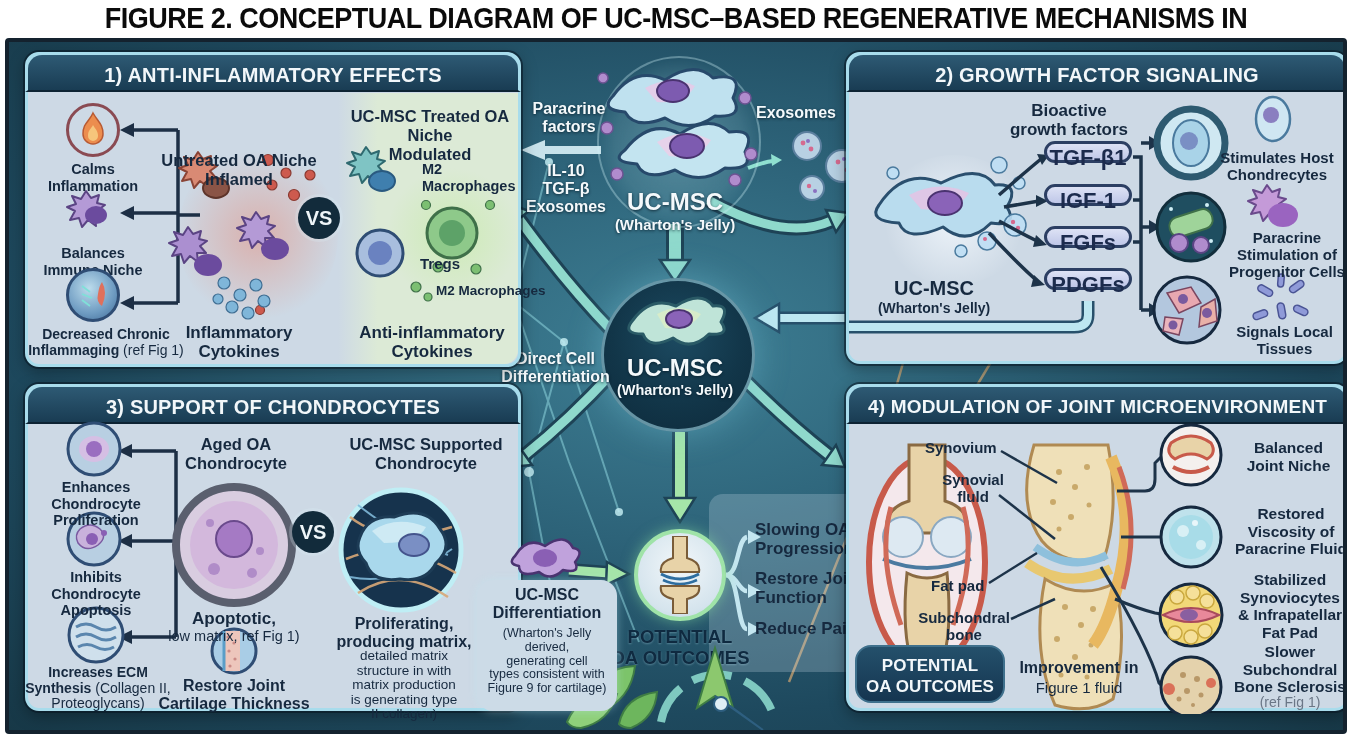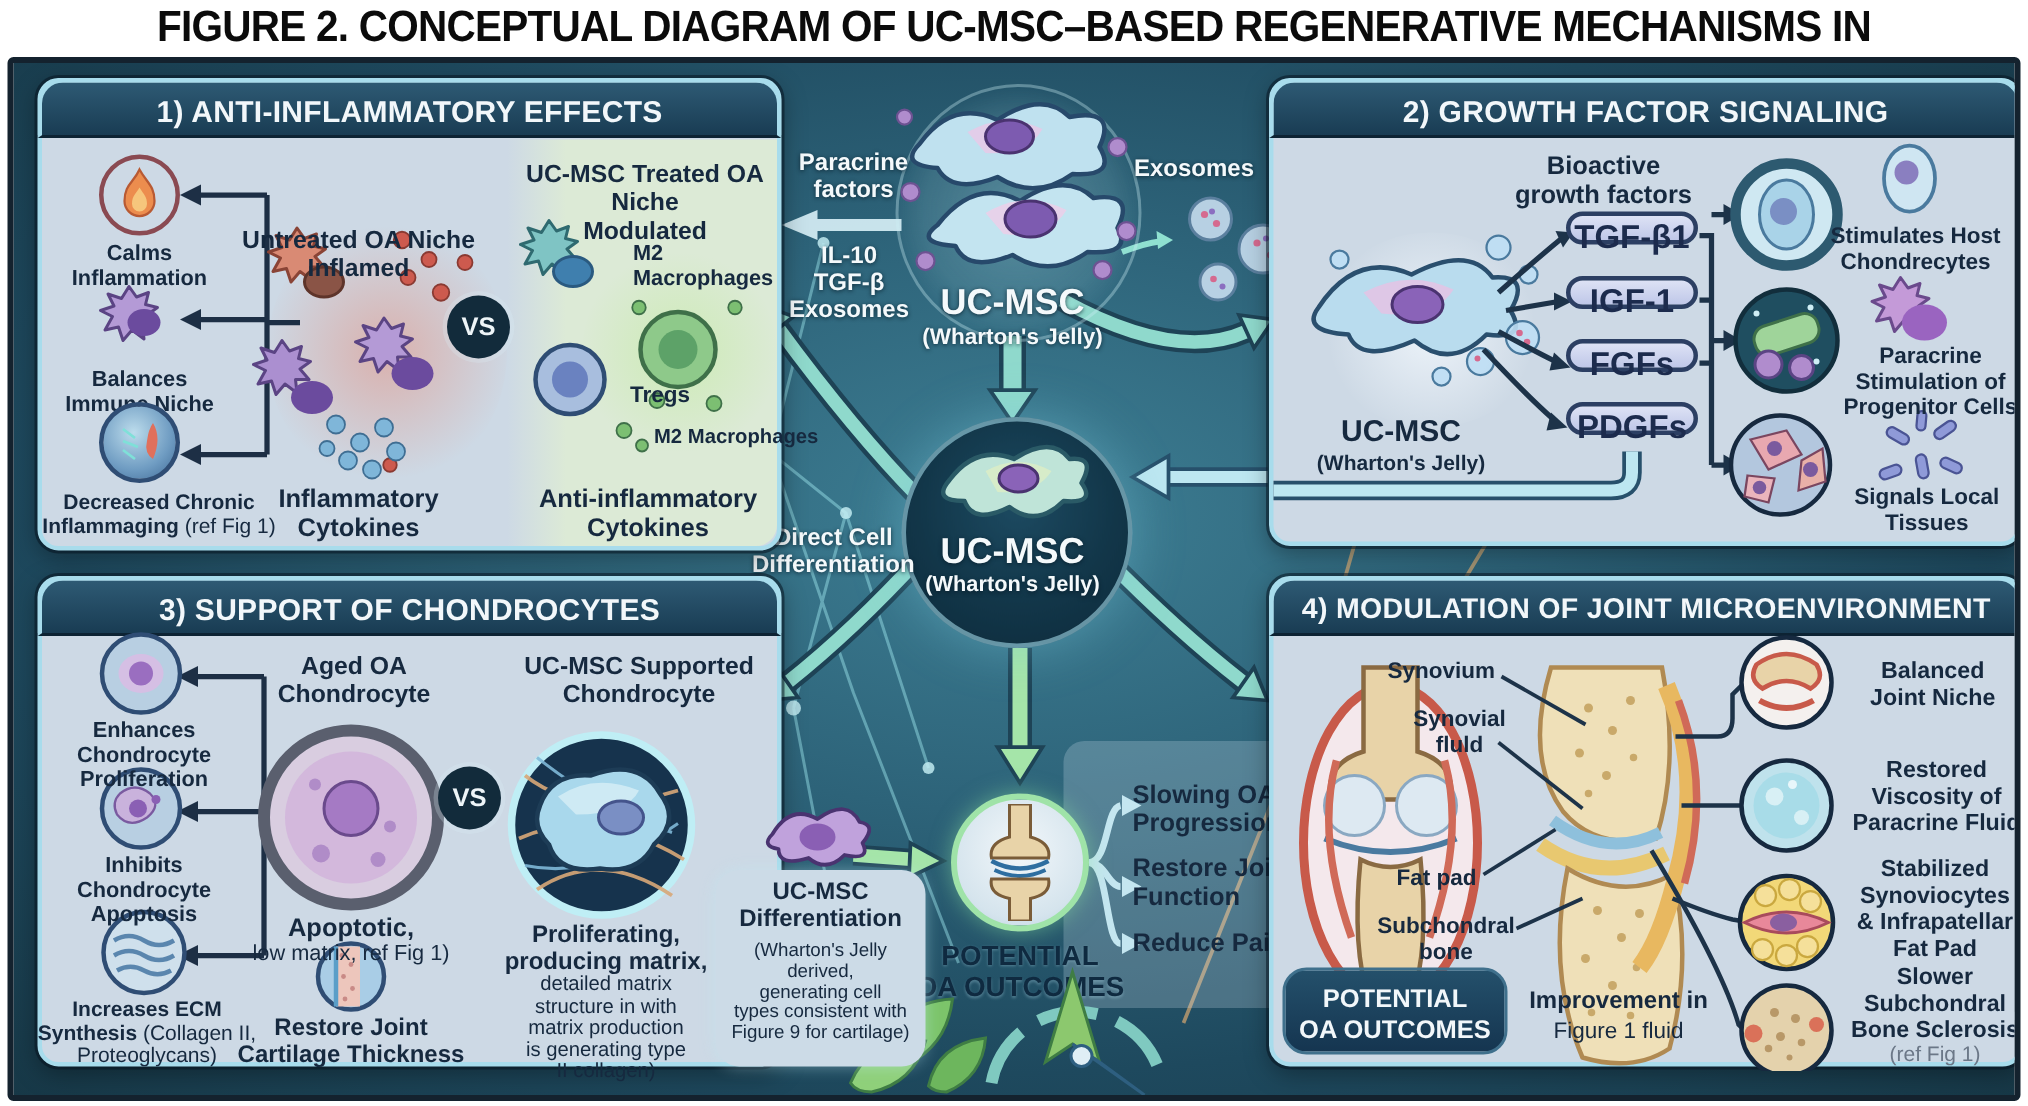--- a/index.html
+++ b/index.html
@@ -19,21 +19,21 @@
   .navy{color:#16293f;}
   .white{color:#f4f9fb;text-shadow:0 1px 3px rgba(8,28,40,.8);}
   .ctr{text-align:center;}
   .panel{position:absolute;background:#cdd9e5;border:3px solid #a8dcec;border-radius:14px;
          box-shadow:0 0 0 2px rgba(8,22,35,.55),0 5px 16px rgba(0,0,0,.35);box-sizing:border-box;}
   .phead{position:absolute;left:-3px;top:-3px;right:-3px;height:40px;border-radius:17px 17px 0 0;
          background:linear-gradient(#2e5a74,#193c53);color:#f2f7fa;font-weight:bold;font-size:20px;
          text-align:center;line-height:40px;letter-spacing:.2px;border:3px solid #a8dcec;border-bottom:2px solid #0d2333;box-sizing:border-box;}
   .circ{position:absolute;border-radius:50%;box-sizing:border-box;}
   .vs{position:absolute;width:42px;height:42px;border-radius:50%;background:#122b3b;color:#eef5f8;
-      font-weight:bold;font-size:17px;text-align:center;line-height:42px;box-shadow:0 0 0 3px rgba(220,240,248,.25);}
+      font-weight:bold;font-size:20px;text-align:center;line-height:42px;box-shadow:0 0 0 3px rgba(220,240,248,.25);}
   .pill{position:absolute;width:88px;height:22px;border-radius:17px;border:3px solid #2c3f63;
         background:linear-gradient(#dde2f5,#bfc7e8);color:#1c2b4d;font-weight:bold;font-size:22px;
         text-align:center;line-height:28px;box-sizing:border-box;}
   .badge{position:absolute;background:linear-gradient(#24506b,#153550);border:2px solid #3f708c;
          border-radius:16px;color:#f2f7fa;font-weight:bold;font-size:17px;text-align:center;
          padding-top:8px;box-sizing:border-box;white-space:pre-line;line-height:1.25;}
   svg{display:block;}
 </style>
 </head>
 <body>

